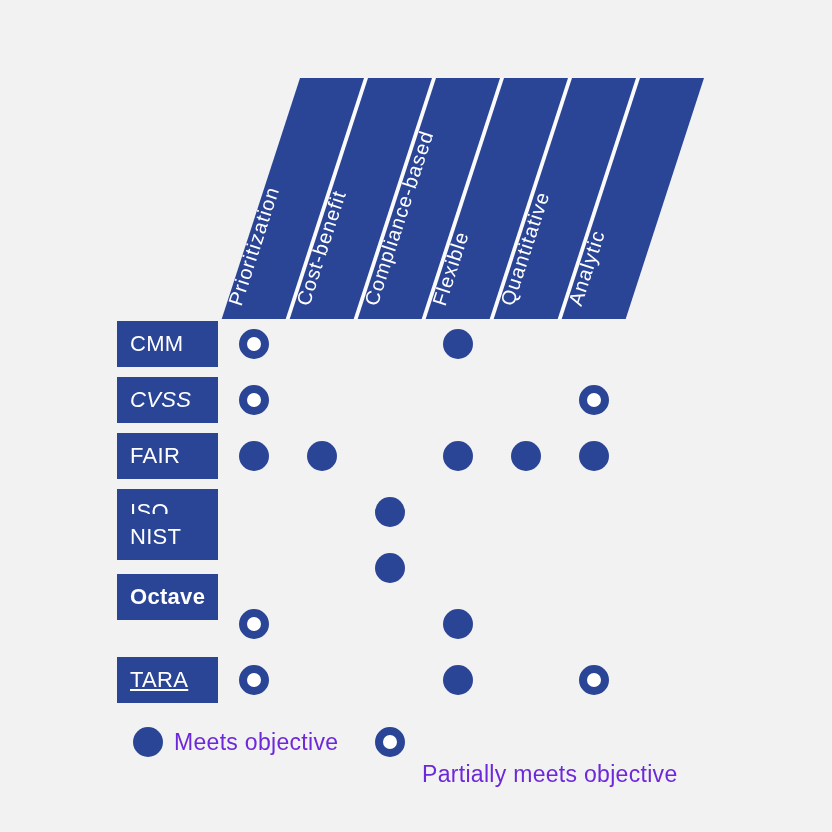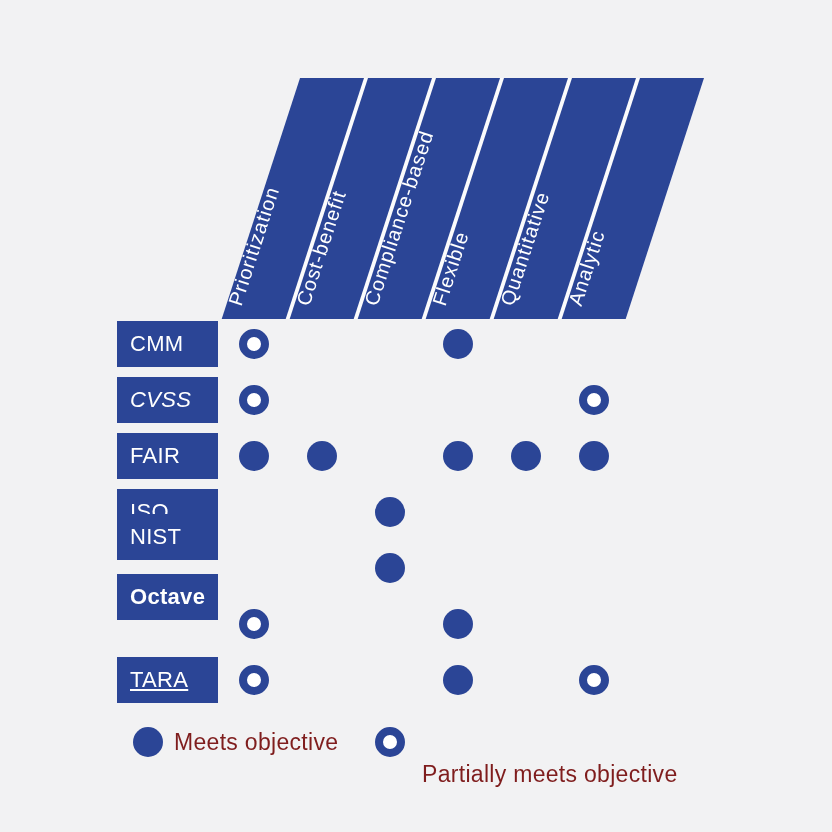--- a/index.html
+++ b/index.html
@@ -15,21 +15,21 @@
   
   .rowbox{position:absolute;left:117px;width:101px;height:46px;background:#2b4596;color:#ffffff;
           font-size:22px;letter-spacing:.3px;display:flex;align-items:center;
           padding-left:13px;box-sizing:border-box;}
   
   .dot{position:absolute;width:30px;height:30px;border-radius:50%;background:#2b4596;}
   .dot.partial{background:#ffffff;border:8px solid #2b4596;box-sizing:border-box;}
   
   .legend-dot{position:absolute;width:30px;height:30px;border-radius:50%;background:#2b4596;}
   .legend-dot.partial{background:#ffffff;border:8px solid #2b4596;box-sizing:border-box;}
-  .legend-label{position:absolute;height:30px;line-height:30px;color:#7f1d1d;font-size:23px;
+  .legend-label{position:absolute;height:30px;line-height:30px;color:#6d28d9;font-size:23px;
                 letter-spacing:.3px;white-space:nowrap;}
 </style>
 </head>
 <body>
 
 <div class="stage">
   <div class="banner" id="banner">
       <div class="stripe"></div>
       <div class="stripe"></div>
       <div class="stripe"></div>

